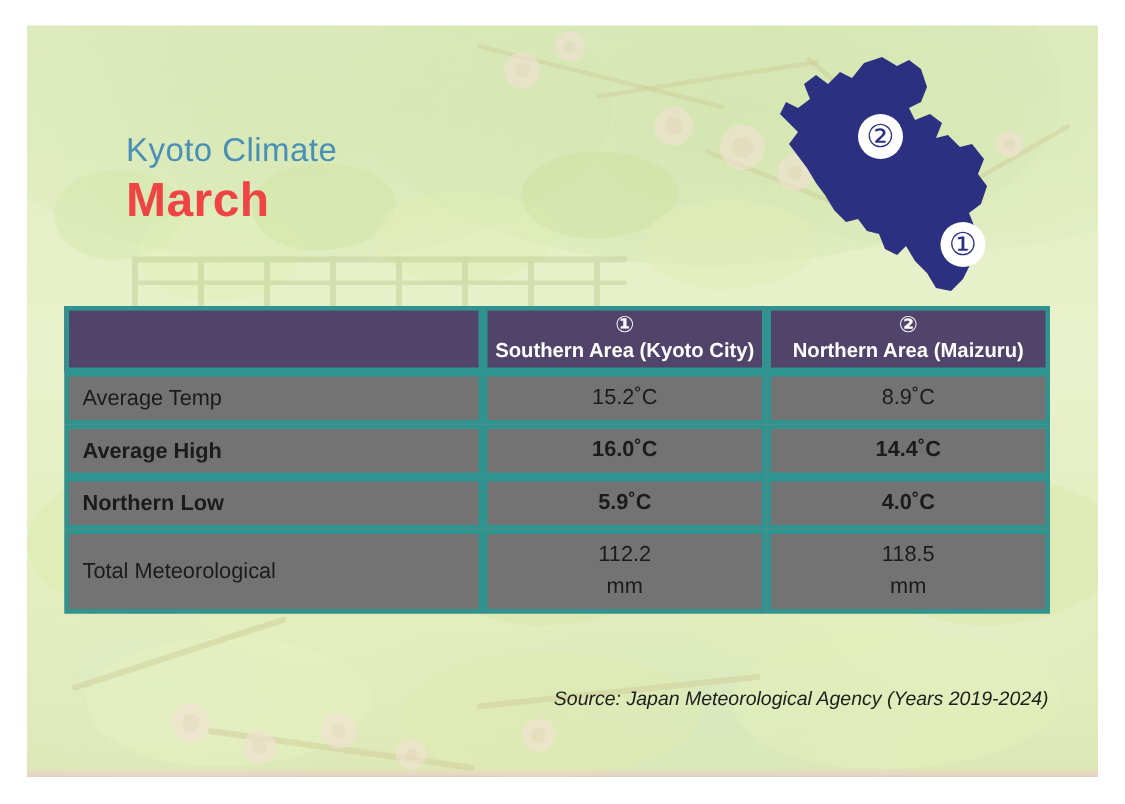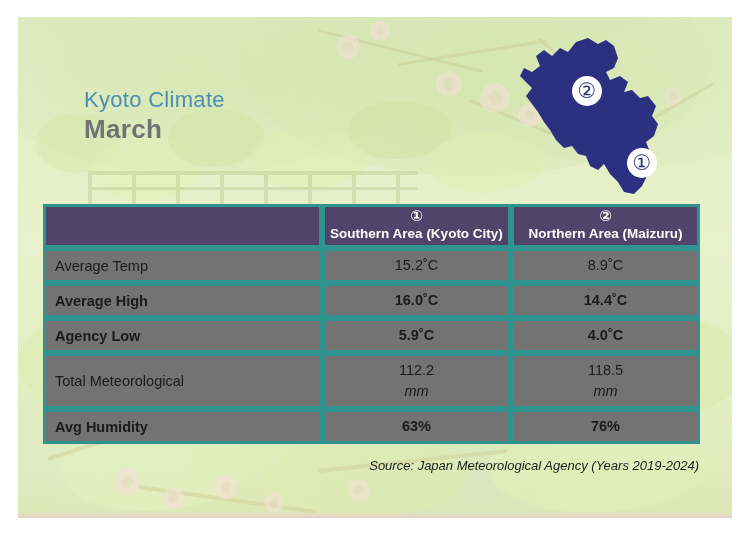--- a/index.html
+++ b/index.html
@@ -134,23 +134,23 @@
     z-index: 6;
   }
   .headline .line1 {
     font-size: 22px;
     color: #4a8fb5;
     letter-spacing: 0.3px;
     line-height: 1.05;
     text-align: right;
   }
   .headline .line2 {
-    font-size: 26px;
+    font-size: 32px;
     font-weight: bold;
-    color: #737373;
+    color: #ef4444;
     letter-spacing: 0.3px;
     line-height: 1.15;
     margin-top: 4px;
   }
 
   
   .map-wrap {
     position: absolute;
     left: 506px;
     top: 24px;
@@ -227,21 +227,21 @@
   .body-row .val {
     text-align: center;
     font-size: 14.5px;
     padding: 4px 2px;
     line-height: 1.45;
   }
   .r-tall { height: 32px; }
   .r-short { height: 22px; font-weight: bold; }
   .r-xtall { height: 46px; }
 
-  .val .unit { display: block; font-style: italic; }
+  .val .unit { display: block; }
 
   
   .source {
     position: absolute;
     right: 51px;
     top: 458px;
     font-size: 13px;
     font-style: italic;
     color: #1d1d1d;
     z-index: 8;
@@ -355,38 +355,33 @@
         <td class="lbl">Average Temp</td>
         <td class="val">15.2˚C</td>
         <td class="val">8.9˚C</td>
       </tr>
       <tr class="body-row r-short">
         <td class="lbl">Average High</td>
         <td class="val">16.0˚C</td>
         <td class="val">14.4˚C</td>
       </tr>
       <tr class="body-row r-short">
-        <td class="lbl">Agency Low</td>
+        <td class="lbl">Northern Low</td>
         <td class="val">5.9˚C</td>
         <td class="val">4.0˚C</td>
       </tr>
       <tr class="body-row r-xtall">
         <td class="lbl">Total Meteorological</td>
         <td class="val">
           <span>112.2</span>
           <span class="unit">mm</span>
         </td>
         <td class="val">
           <span>118.5</span>
           <span class="unit">mm</span>
         </td>
       </tr>
-      <tr class="body-row r-short">
-        <td class="lbl">Avg Humidity</td>
-        <td class="val">63%</td>
-        <td class="val">76%</td>
-      </tr>
     </tbody>
   </table>
 
   <div class="source">Source: Japan Meteorological Agency (Years 2019-2024)</div>
 
 </div>
 
 </body></html>

